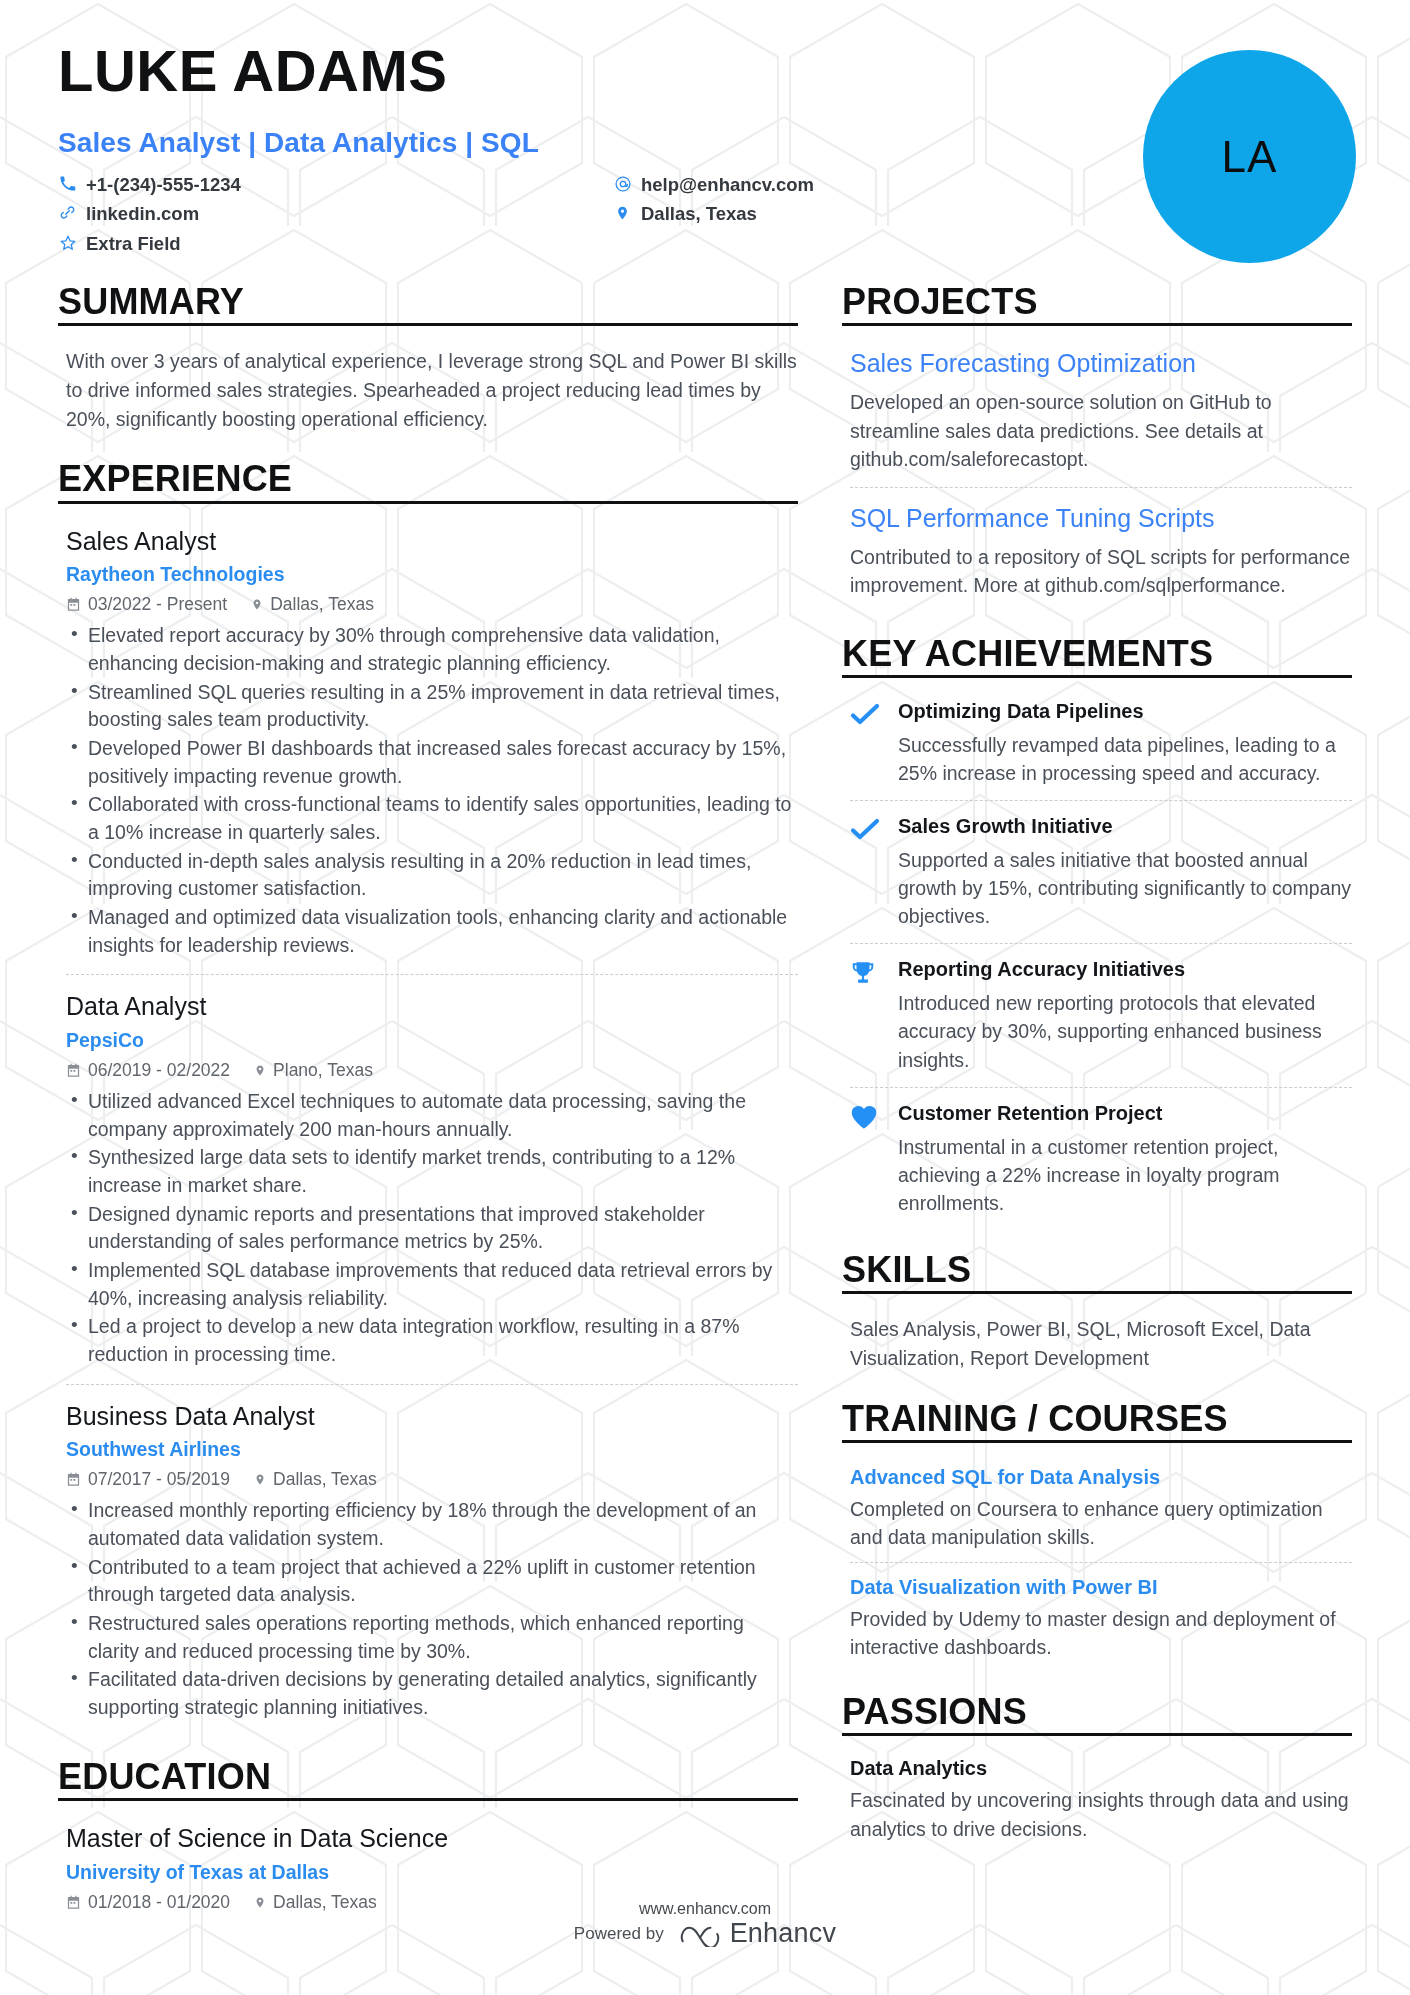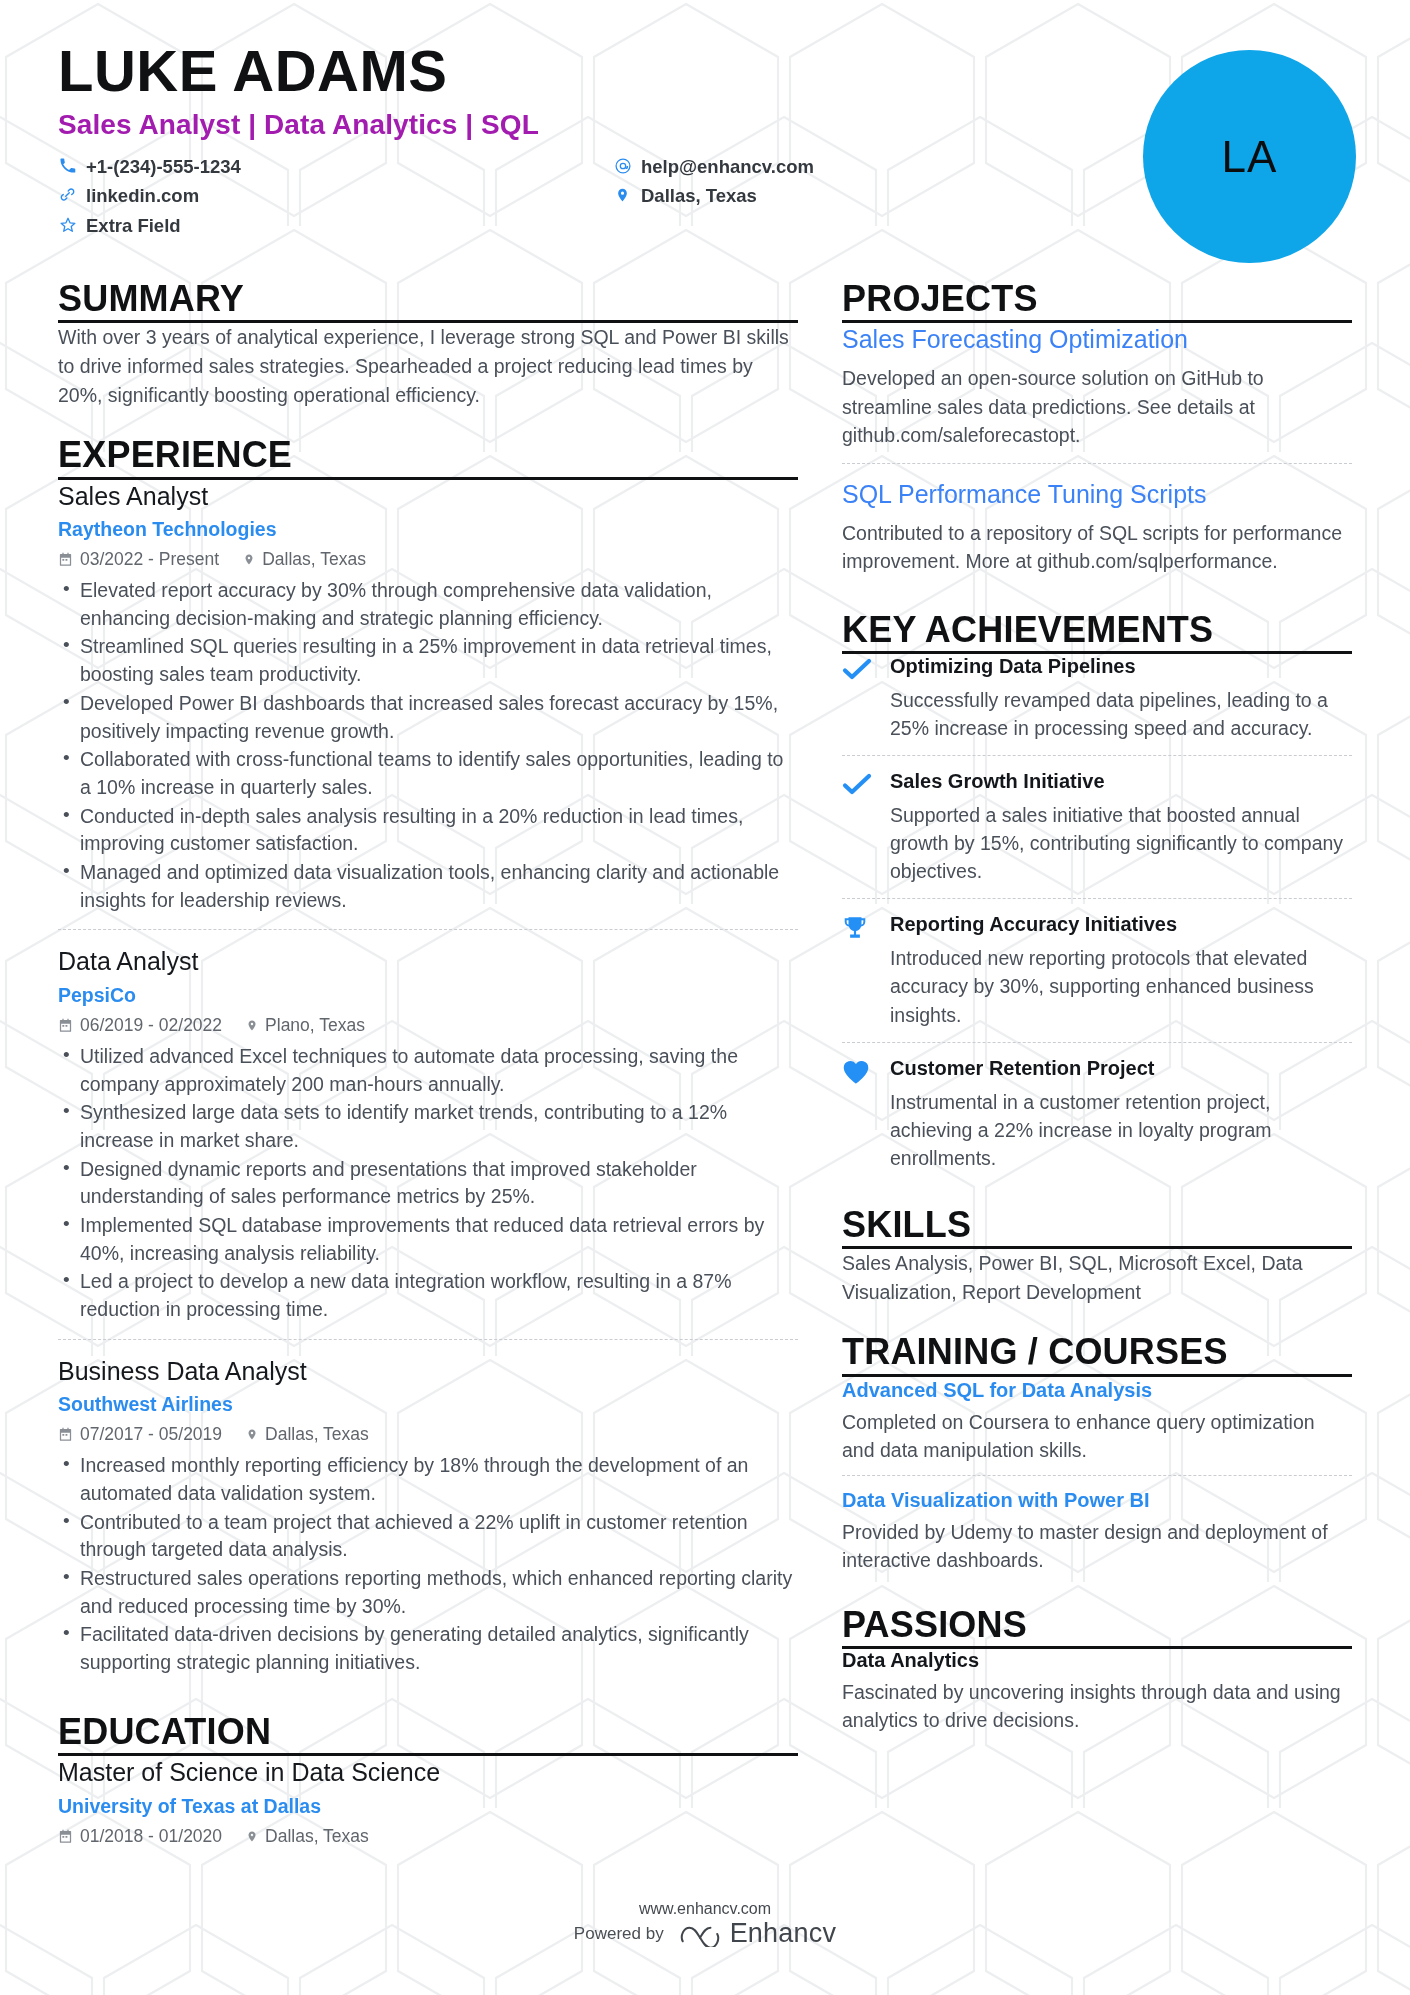--- a/index.html
+++ b/index.html
@@ -27,22 +27,22 @@
   }
 
   
   .header { position:relative; min-height:215px; }
   .name {
     font-size:58px; font-weight:700; letter-spacing:0.5px;
     color:#0f1113; line-height:1.08;
     font-family:"Liberation Sans", sans-serif;
   }
   .headline {
-    font-size:28px; font-weight:700; color:#a21caf;
-    margin-top:6px; letter-spacing:0.1px;
+    font-size:28px; font-weight:700; color:#3b82f6;
+    margin-top:24px; letter-spacing:0.1px;
   }
   .contact-grid {
     margin-top:13px;
     display:grid;
     grid-template-columns:555px 1fr;
     column-gap:0px;
     row-gap:3px;
     max-width:930px;
   }
   .c-item {
@@ -68,21 +68,21 @@
   .col-left { width:740px; }
   .col-right { width:510px; }
 
   .sec { margin-bottom:0; }
   .sec-title {
     font-size:36px; font-weight:700; color:#0f1113;
     letter-spacing:0.2px; line-height:1.12;
     font-family:"Liberation Sans", sans-serif;
   }
   .sec-rule { border-bottom:3.5px solid #0f1113; margin-top:1px; }
-  .sec-body { padding-top:0; }
+  .sec-body { padding-top:21px;margin-left:8px; }
 
   .para {
     font-size:19.5px; color:#4a5059; line-height:1.47;
   }
 
   
   .entry { padding-bottom:14px; }
   .entry + .entry { border-top:1.5px dashed #c9ccd1; padding-top:15px; }
   .entry-title {
     font-size:25px; font-weight:400; color:#15181c; line-height:1.3;

